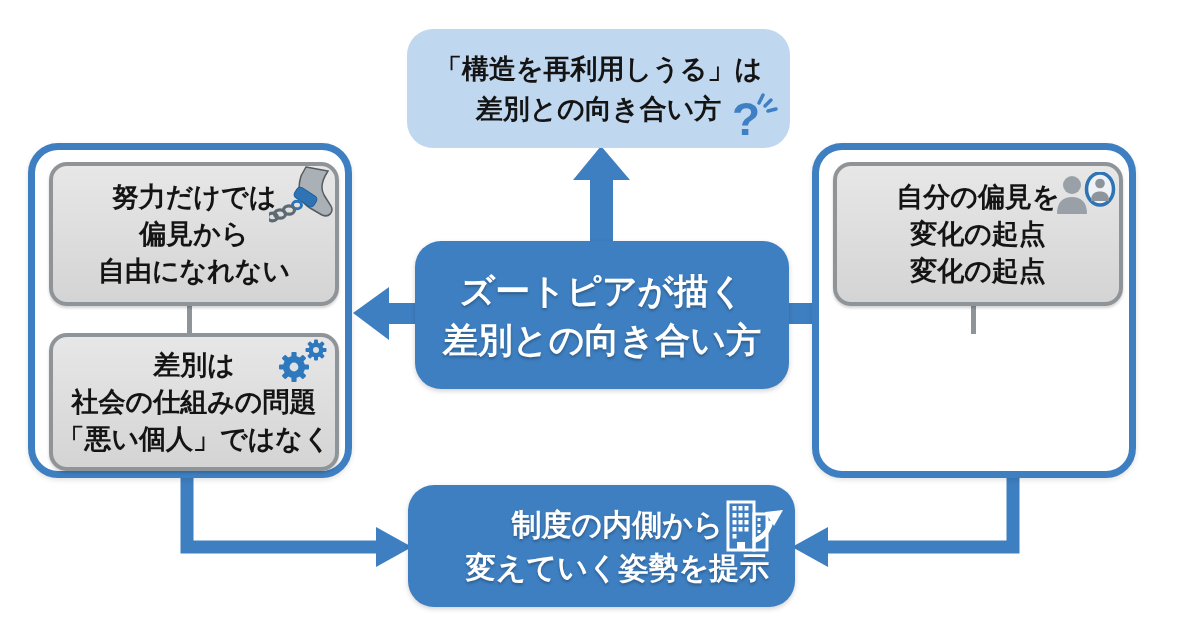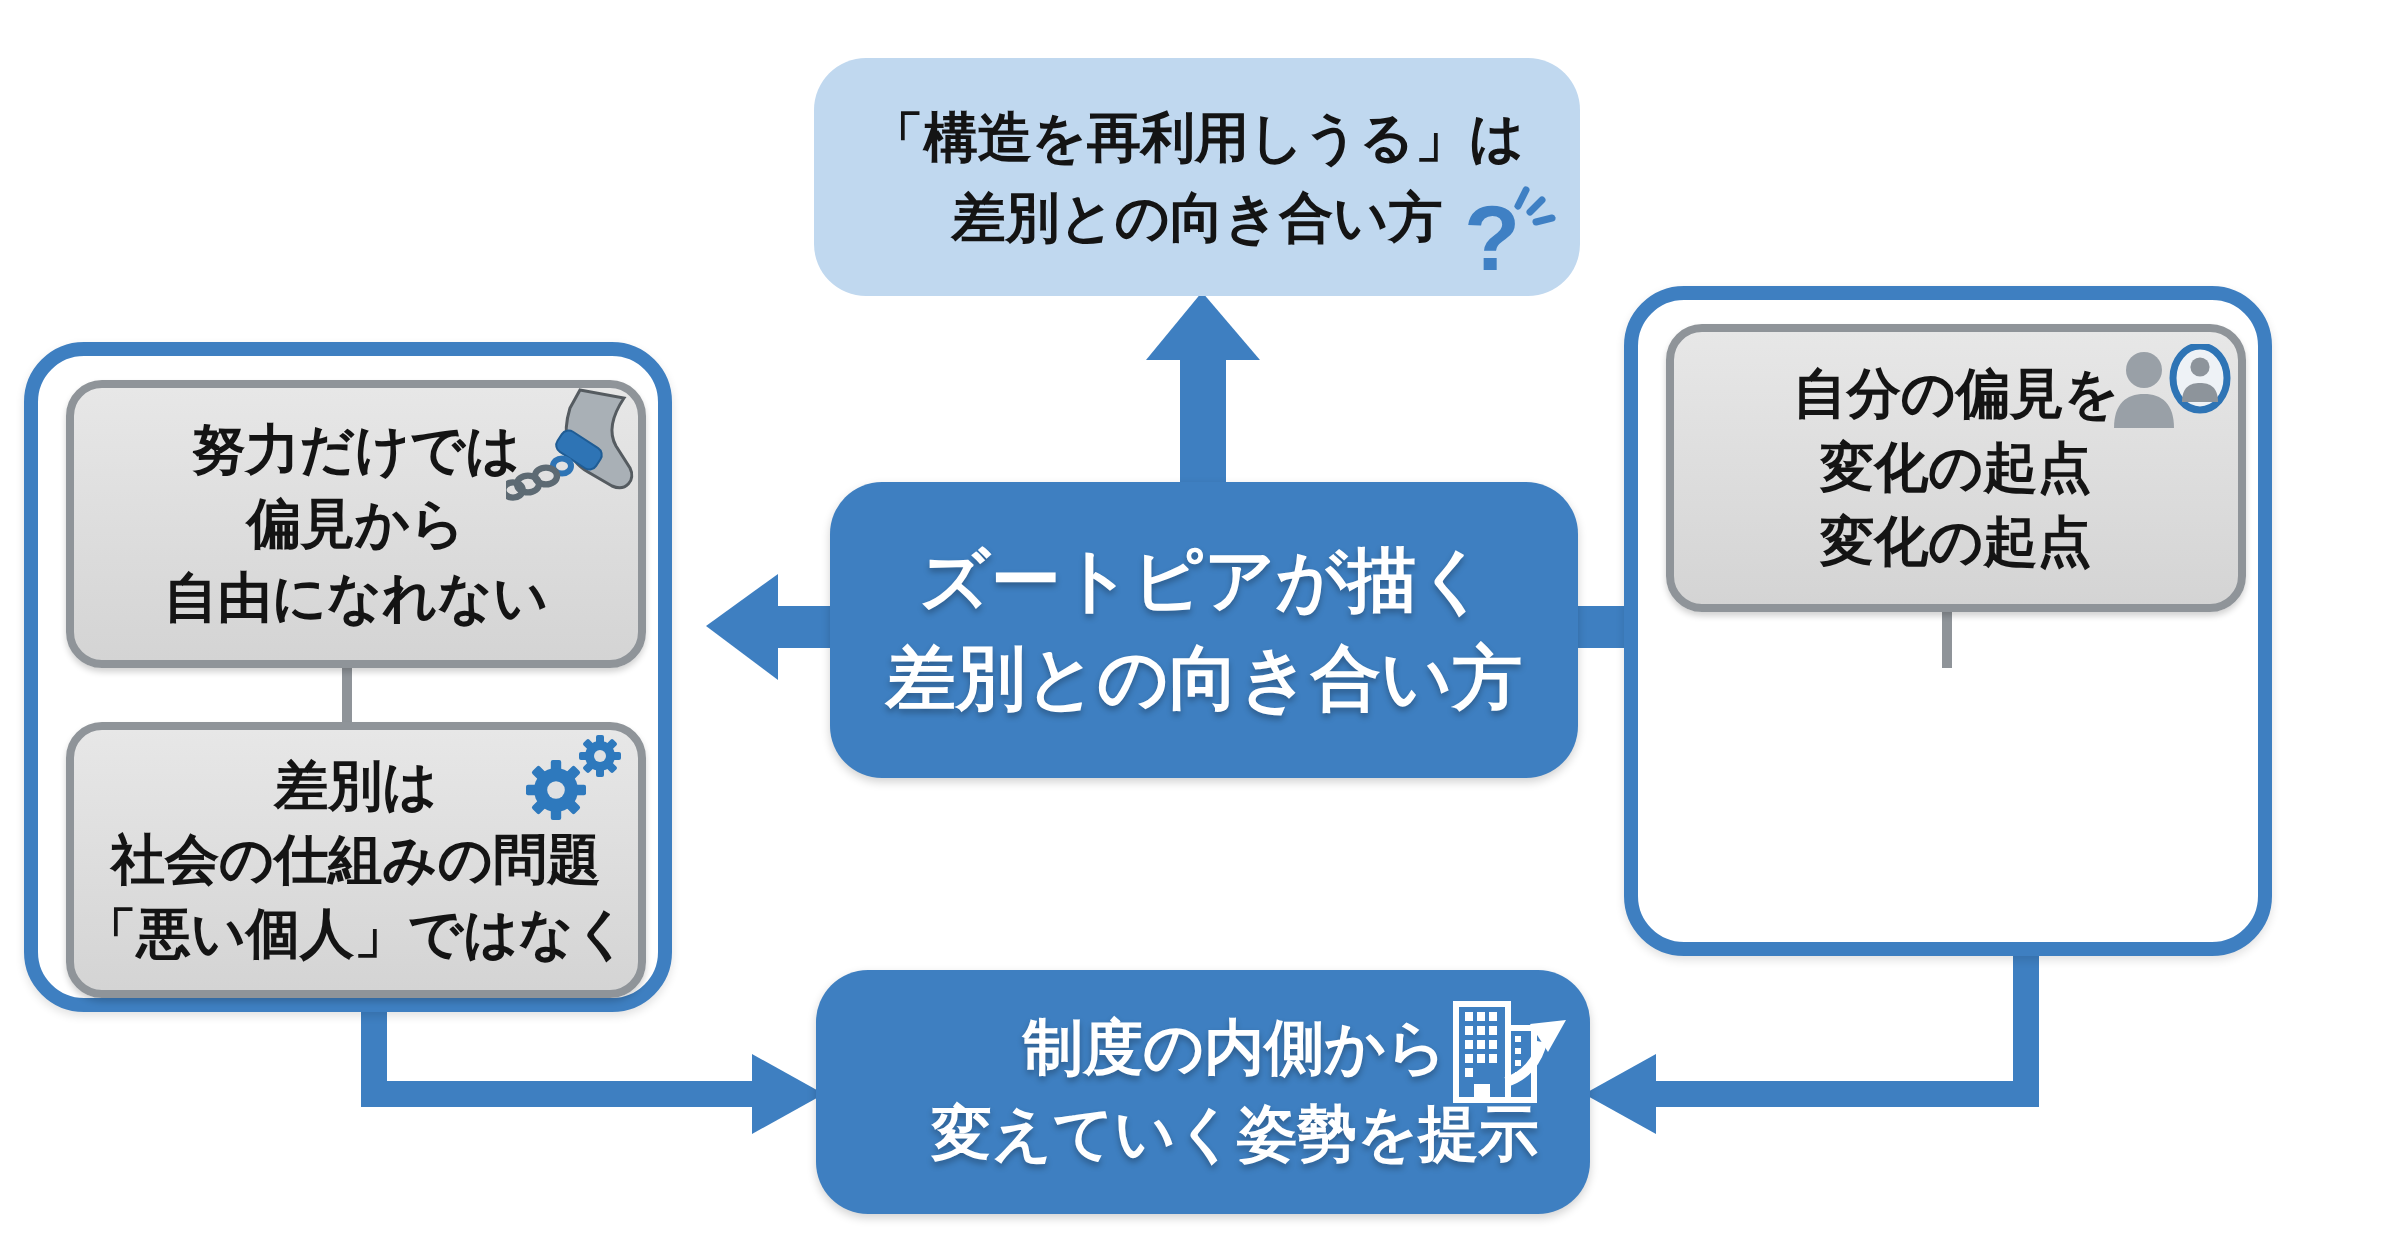--- a/index.html
+++ b/index.html
@@ -18,21 +18,21 @@
   .center-box{
     left:415px;top:241px;width:374px;height:148px;background:#3e7fc1;border-radius:26px;
     display:flex;flex-direction:column;justify-content:center;align-items:center;
     color:#ffffff;font-weight:bold;font-size:35px;line-height:49px;text-align:center;
     text-shadow:0 2px 3px rgba(0,0,0,.28);box-shadow:0 2px 5px rgba(0,0,0,.18);
   }
   .panel{
     top:143px;width:324px;height:335px;background:#ffffff;
     border:7px solid #3e7fc1;border-radius:30px;box-shadow:0 2px 5px rgba(0,0,0,.12);
   }
-  #left-panel{left:12px;margin-top:28px;}
+  #left-panel{left:28px;}
   #right-panel{left:812px;}
   .gray-box{
     position:absolute;left:14px;width:282px;
     background:linear-gradient(180deg,#e7e7e7,#d4d4d4);
     border:4px solid #8f9499;border-radius:18px;
     display:flex;flex-direction:column;justify-content:center;align-items:center;
     text-align:center;color:#141414;font-weight:bold;font-size:27px;line-height:37px;
     box-shadow:0 2px 3px rgba(0,0,0,.18);
   }
   .gb1{top:12px;height:136px;}

